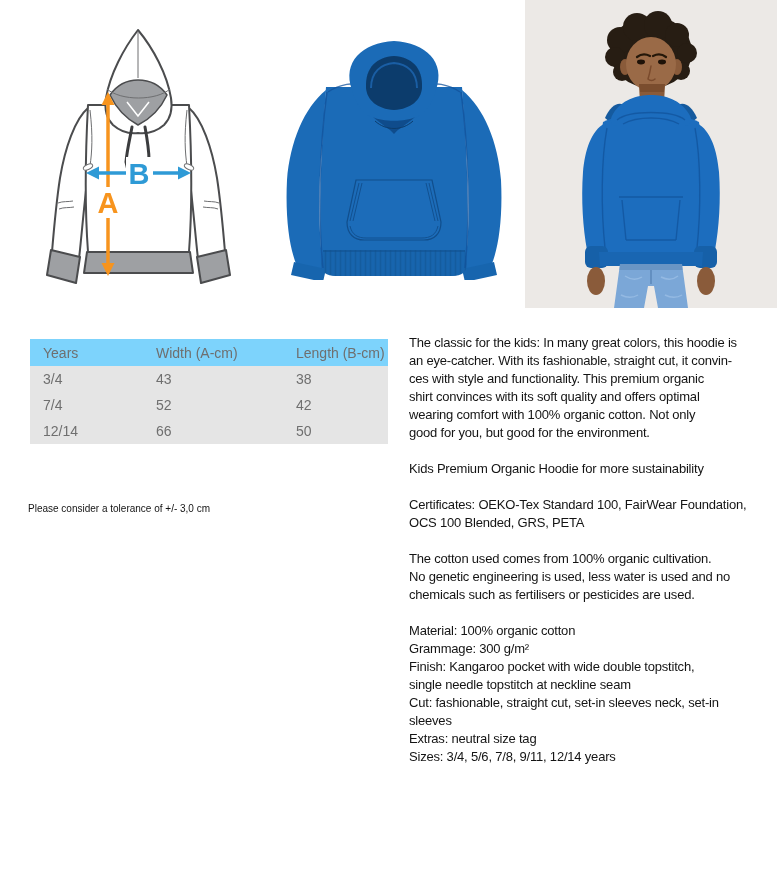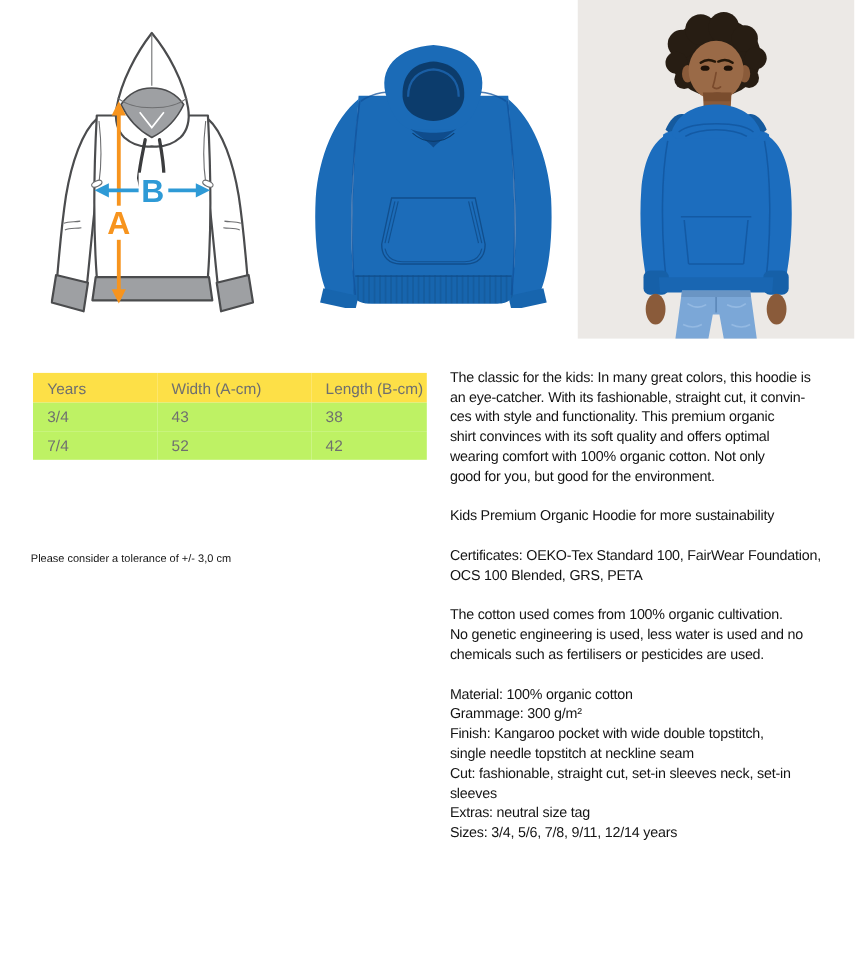--- a/index.html
+++ b/index.html
@@ -4,23 +4,23 @@
 <style>
   html,body{margin:0;padding:0;background:#fff;}
   .canvas{position:relative;width:777px;height:873px;background:#fff;overflow:hidden;
           font-family:"Liberation Sans", sans-serif;}
   .media{position:absolute;}
   .media-diagram{left:46px;top:26px;}
   .media-product{left:278px;top:30px;}
   .media-model{left:525px;top:0;}
   table.size-chart{position:absolute;left:30px;top:339px;width:358px;border-collapse:collapse;
           font-size:14px;color:#6F6F6F;table-layout:fixed;}
-  table.size-chart th{font-weight:normal;text-align:left;height:27px;padding:0 0 0 13px;background:#fde047;}
+  table.size-chart th{font-weight:normal;text-align:left;height:27px;padding:0 0 0 13px;background:#7dd3fc;}
   table.size-chart td{height:26px;padding:0 0 0 13px;}
-  table.size-chart tr.dark td{background:#bef264;}
+  table.size-chart tr.dark td{background:#e5e5e5;}
   table.size-chart tr.light td{background:#F6F6F6;}
   .tolerance{position:absolute;left:28px;top:503px;font-size:10px;color:#141414;margin:0;}
   .description{position:absolute;left:409px;top:334px;width:372px;font-size:13px;line-height:18px;
           color:#141414;letter-spacing:-0.2px;}
   .description p{margin:0 0 18px 0;white-space:pre-line;}
   svg text{font-family:"Liberation Sans", sans-serif;}
 </style>
 </head>
 <body>
 
@@ -187,20 +187,25 @@
     <tbody>
       <tr class="dark">
         <td>3/4</td>
         <td>43</td>
         <td>38</td>
       </tr>
       <tr class="dark">
         <td>7/4</td>
         <td>52</td>
         <td>42</td>
+      </tr>
+      <tr class="dark">
+        <td>12/14</td>
+        <td>66</td>
+        <td>50</td>
       </tr>
     </tbody>
   </table>
 
   <p class="tolerance">Please consider a tolerance of +/- 3,0 cm</p>
 
   <div class="description">
     <p>The classic for the kids: In many great colors, this hoodie is
 an eye-catcher. With its fashionable, straight cut, it convin-
 ces with style and functionality. This premium organic

